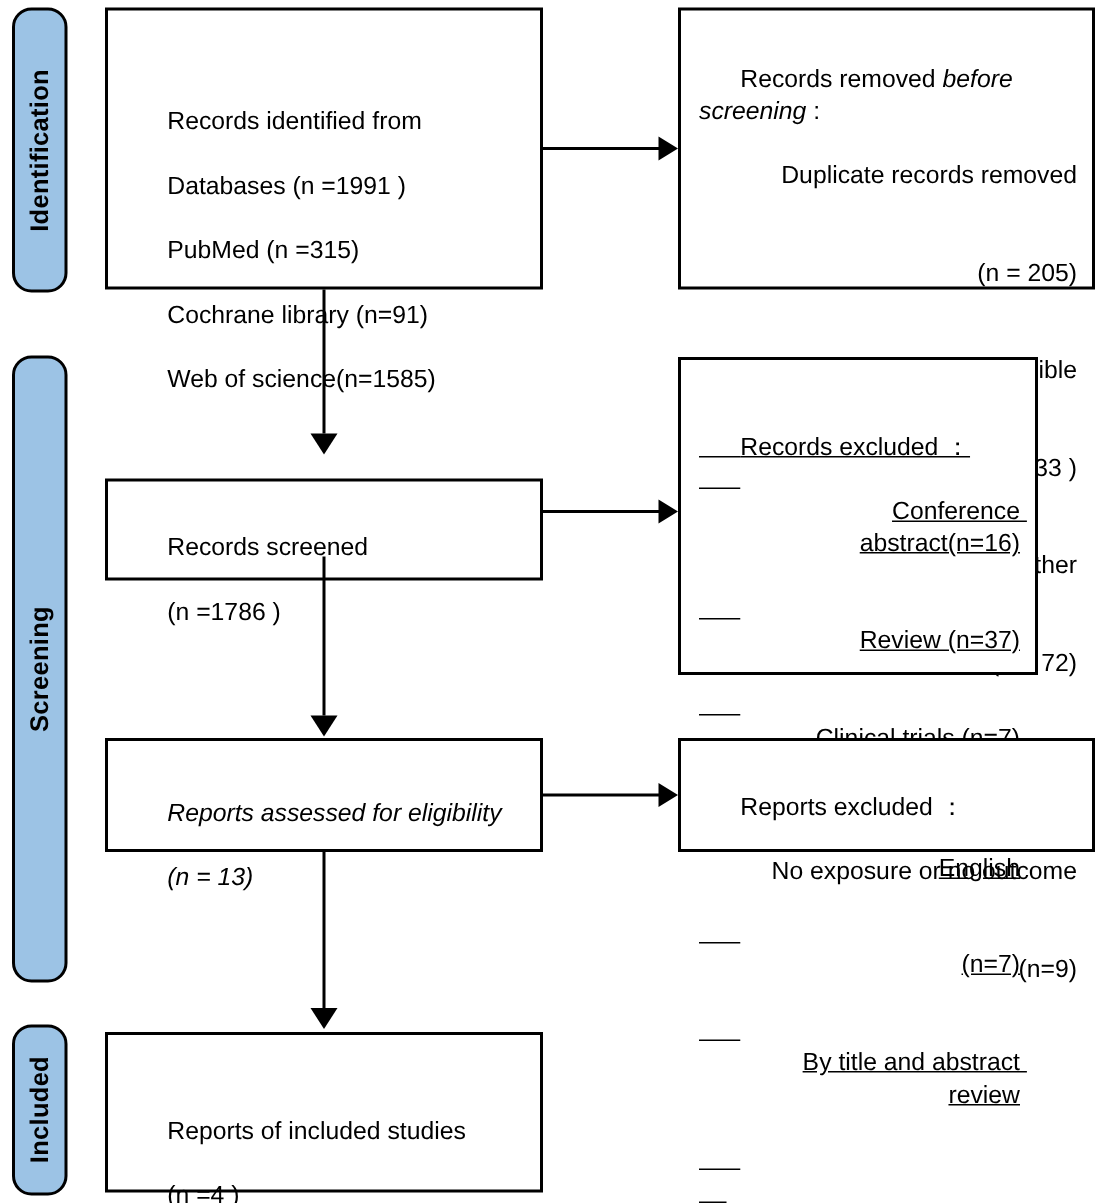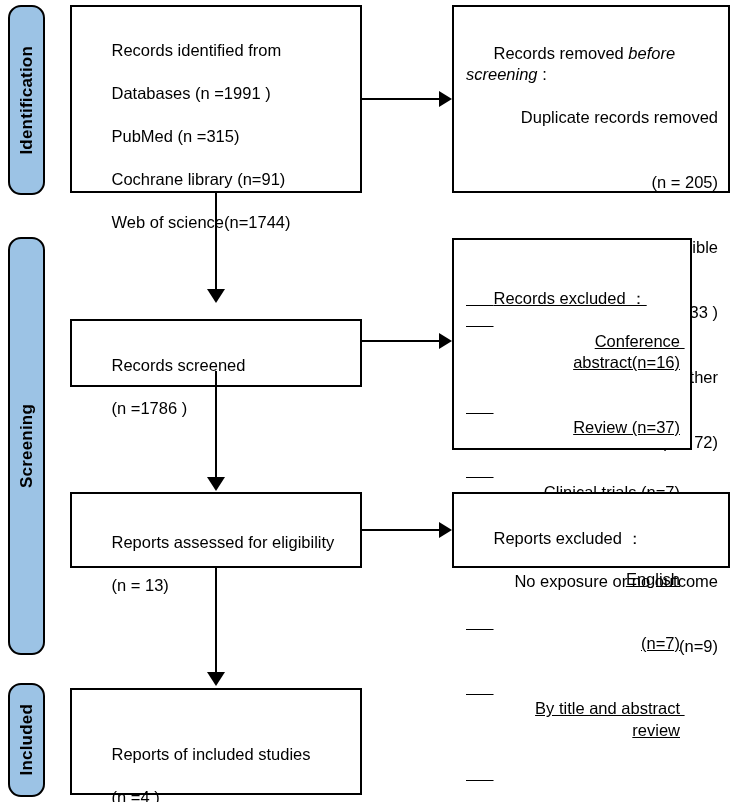--- a/index.html
+++ b/index.html
@@ -92,27 +92,27 @@
   </div>
 
   <div class="stage" style="left:8px; top:237px; width:37px; height:418px;">
     <span class="stage-label">Screening</span>
   </div>
 
   <div class="stage" style="left:8px; top:683px; width:37px; height:114px;">
     <span class="stage-label">Included</span>
   </div>
 
-  <div class="box" style="left:70px; top:5px; width:292px; height:188px; padding-top:11px;">
+  <div class="box" style="left:70px; top:5px; width:292px; height:188px; padding-top:42px;">
     <div class="box-text">
       <span>Records identified from</span><br>
       <span>Databases (n =1991 )</span><br>
       <span>PubMed (n =315)</span><br>
       <span>Cochrane library (n=91)</span><br>
-      <span>Web of science(n=1744)</span>
+      <span>Web of science(n=1585)</span>
     </div>
   </div>
 
   <div class="box" style="left:452px; top:5px; width:278px; height:188px; padding-top:14px;">
     <div class="box-text">
       <span>Records removed </span><span class="ital">before</span><br><span class="ital">screening</span><span> :</span>
       <span class="indent">Duplicate records removed</span>
       <span class="indent">(n = 205)</span>
       <span class="indent">Records marked as ineligible</span>
       <span class="indent">by automation tools (n =133 )</span>
@@ -134,21 +134,21 @@
       <span class="indent">Conference abstract(n=16)</span>
       <span class="indent">Review (n=37)</span>
       <span class="indent">Clinical trials (n=7)</span>
       <span class="indent">Language other than English</span>
       <span class="indent">(n=7)</span>
       <span class="indent">By title and abstract review</span>
       
     </div>
   </div>
 
-  <div class="box" style="left:70px; top:492px; width:292px; height:76px; padding-top:16px;">
+  <div class="box" style="left:70px; top:492px; width:292px; height:76px; padding-top:16px;font-style:italic;">
     <div class="box-text">
       <span>Reports assessed for eligibility</span><br>
       <span>(n = 13)</span>
     </div>
   </div>
 
   <div class="box" style="left:452px; top:492px; width:278px; height:76px; padding-top:12px;">
     <div class="box-text">
       <span>Reports excluded ：</span>
       <span class="indent">No exposure or no outcome</span>

